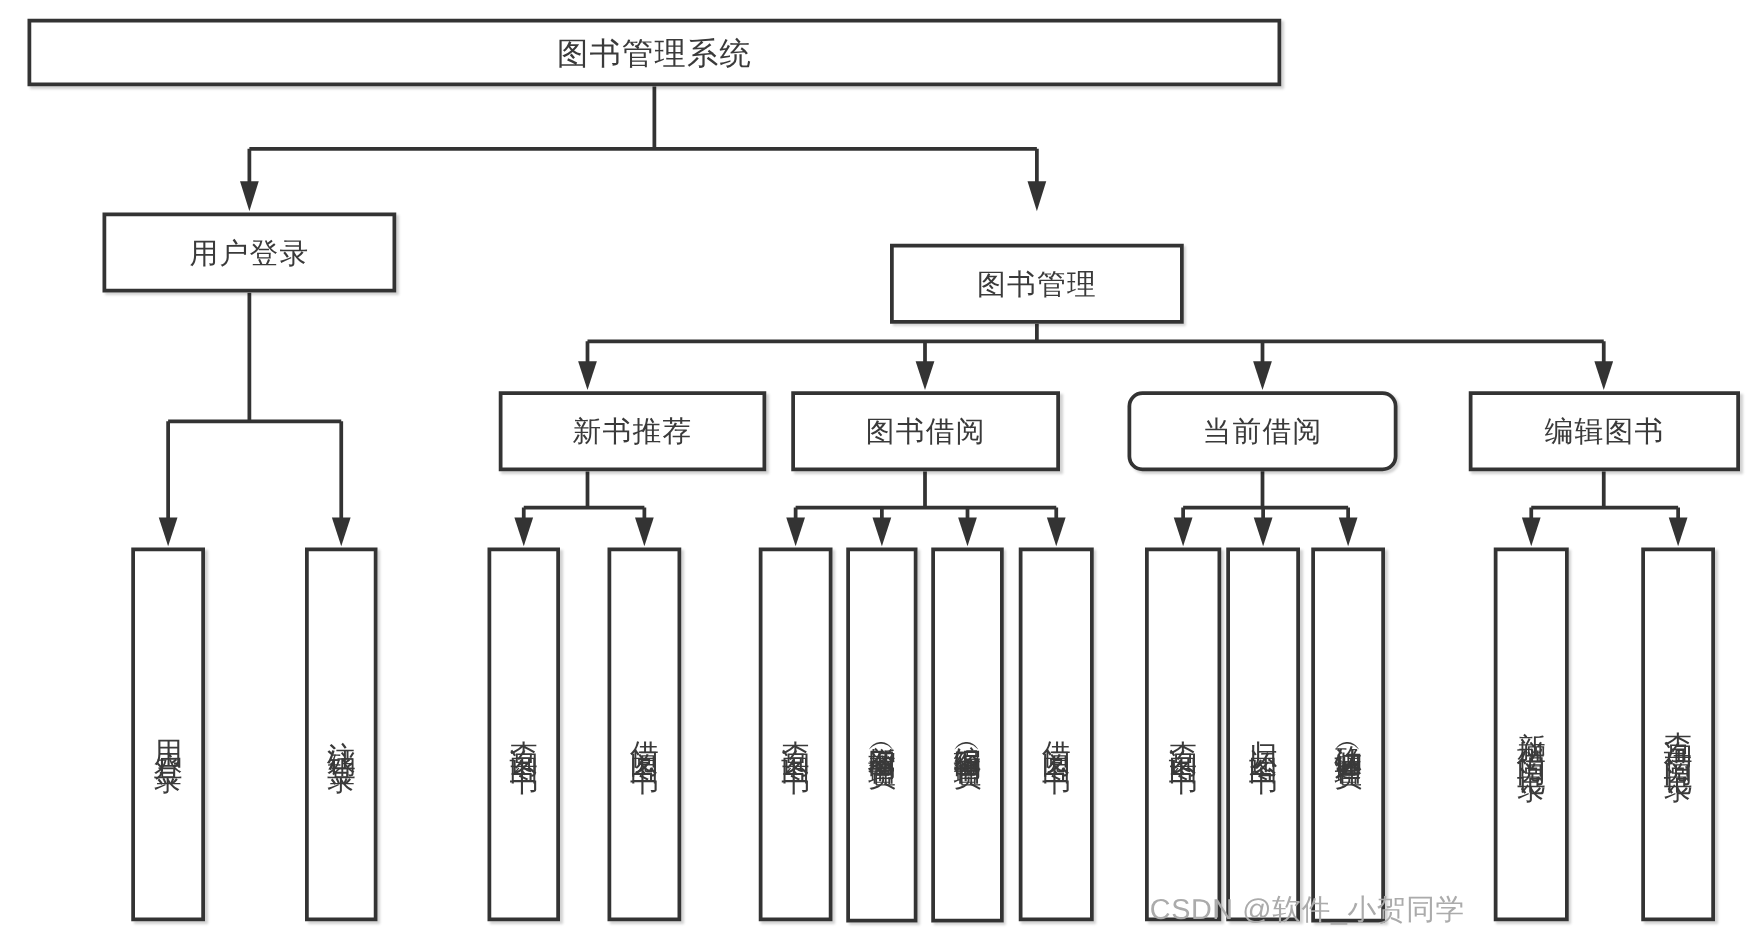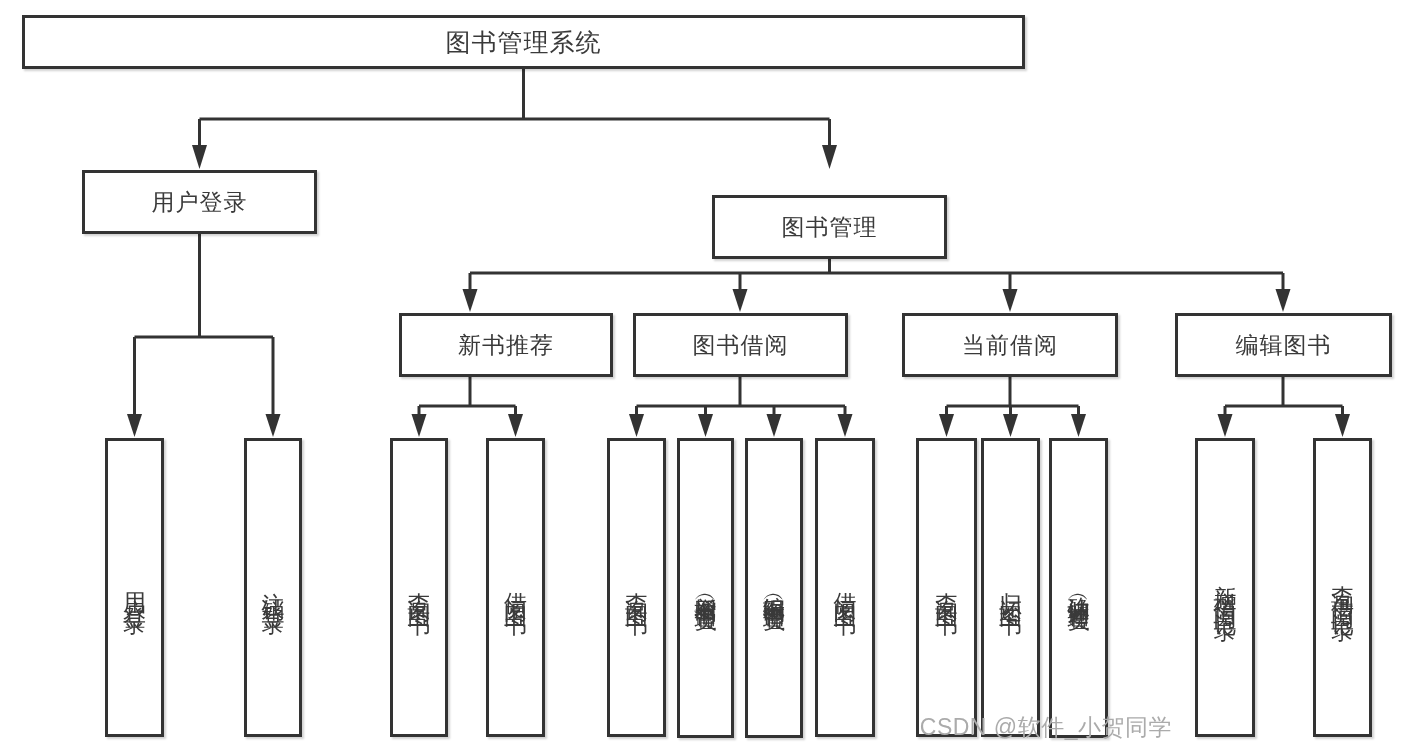--- a/index.html
+++ b/index.html
@@ -105,21 +105,21 @@
     </g>
   </svg>
 
   <div class="hnode root" style="left:22px; top:15px; width:1003px; height:54px;">图书管理系统</div>
 
   <div class="hnode" style="left:82px; top:170px; width:235px; height:64px;">用户登录</div>
   <div class="hnode" style="left:712px; top:170px; width:235px; height:64px;margin-top:25px;">图书管理</div>
 
   <div class="hnode" style="left:363px; top:313px; width:214px; height:64px;margin-left:36px;">新书推荐</div>
   <div class="hnode" style="left:633px; top:313px; width:215px; height:64px;">图书借阅</div>
-  <div class="hnode" style="left:902px; top:313px; width:216px; height:64px;">当前借阅</div>
+  <div class="hnode" style="left:902px; top:313px; width:216px; height:64px;border-radius:12px;">当前借阅</div>
   <div class="hnode" style="left:1175px; top:313px; width:217px; height:64px;">编辑图书</div>
 
   <div class="leaf" style="left:105px; top:438px; width:59px; height:299px;">用户登录</div>
   <div class="leaf" style="left:244px; top:438px; width:58px; height:299px;">注销登录</div>
 
   <div class="leaf" style="left:390px; top:438px; width:58px; height:299px;">查询图书</div>
   <div class="leaf" style="left:486px; top:438px; width:59px; height:299px;">借阅图书</div>
 
   <div class="leaf" style="left:607px; top:438px; width:59px; height:299px;">查询图书</div>
   <div class="leaf long" style="left:677px; top:438px; width:57px; height:300px;">新增图书（管理员）</div>

